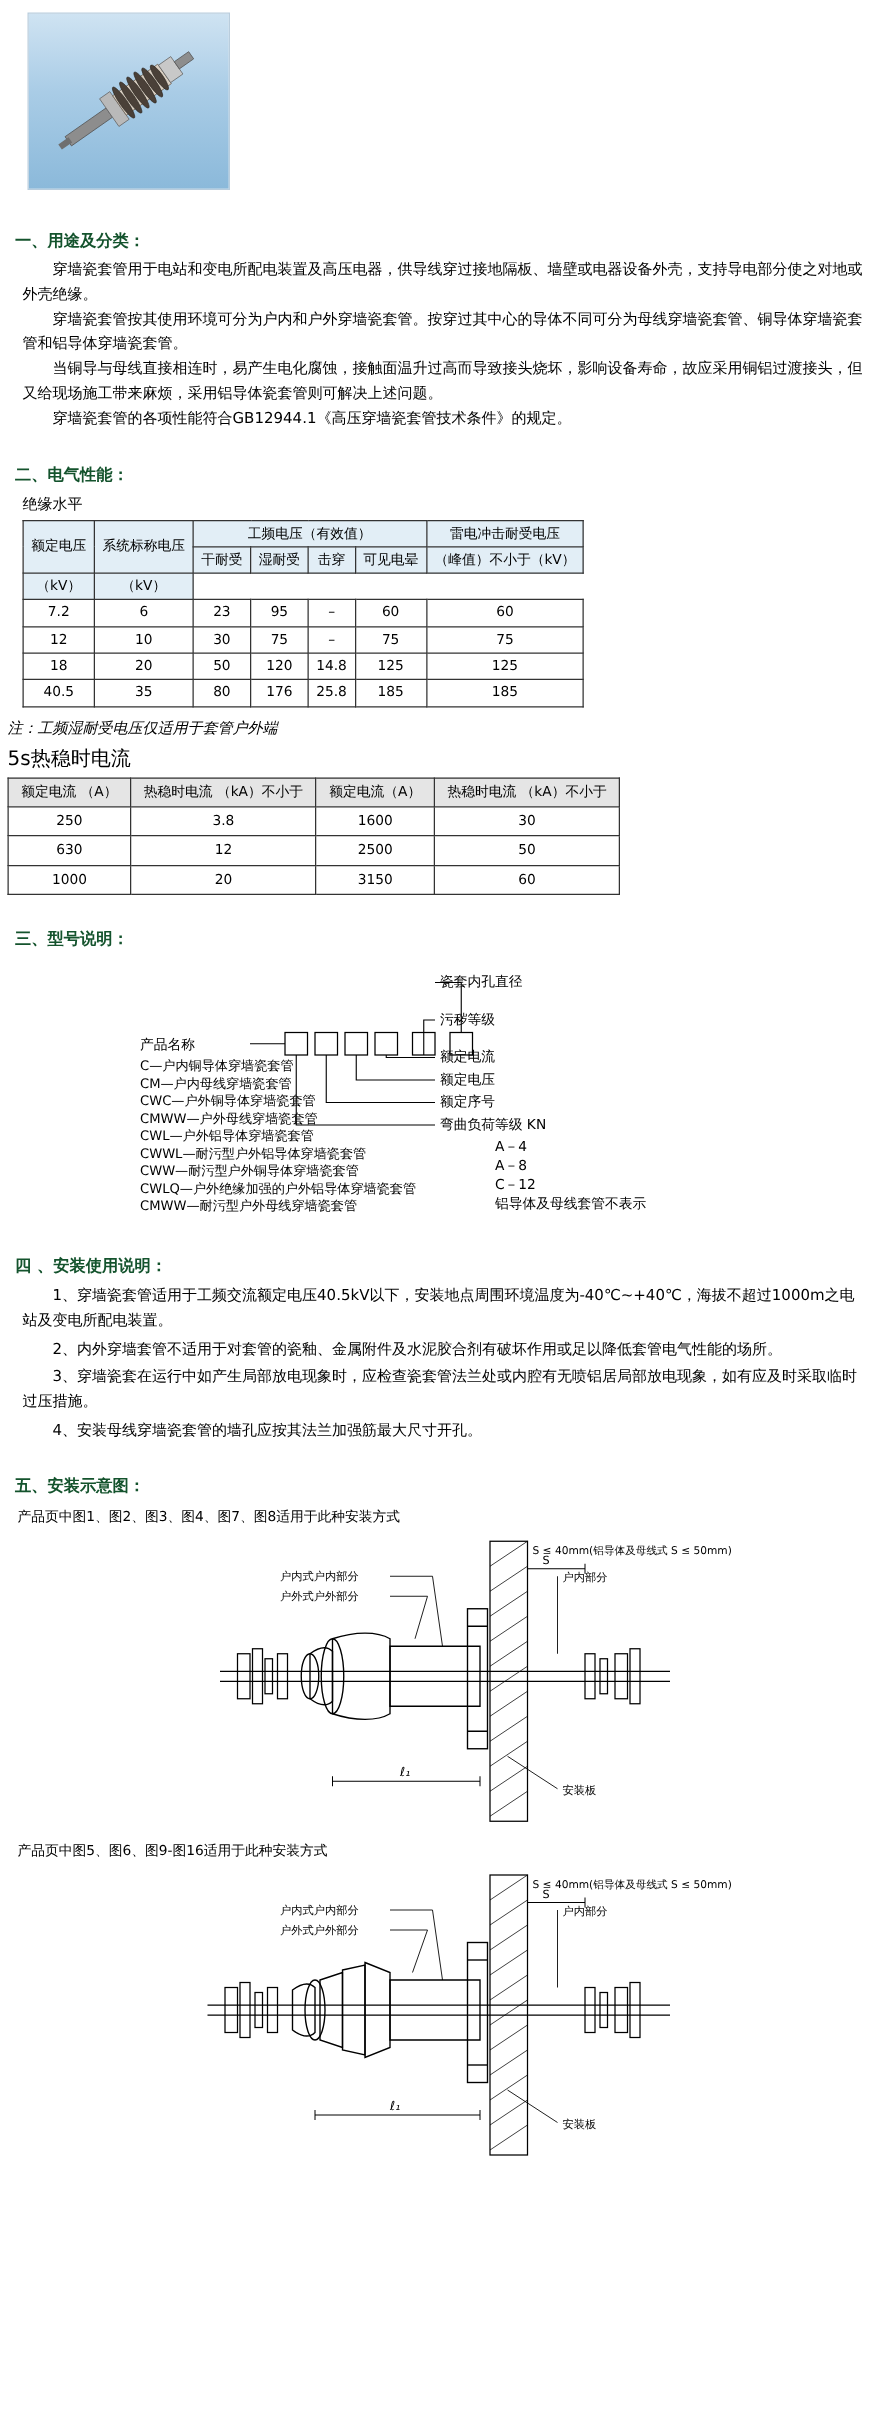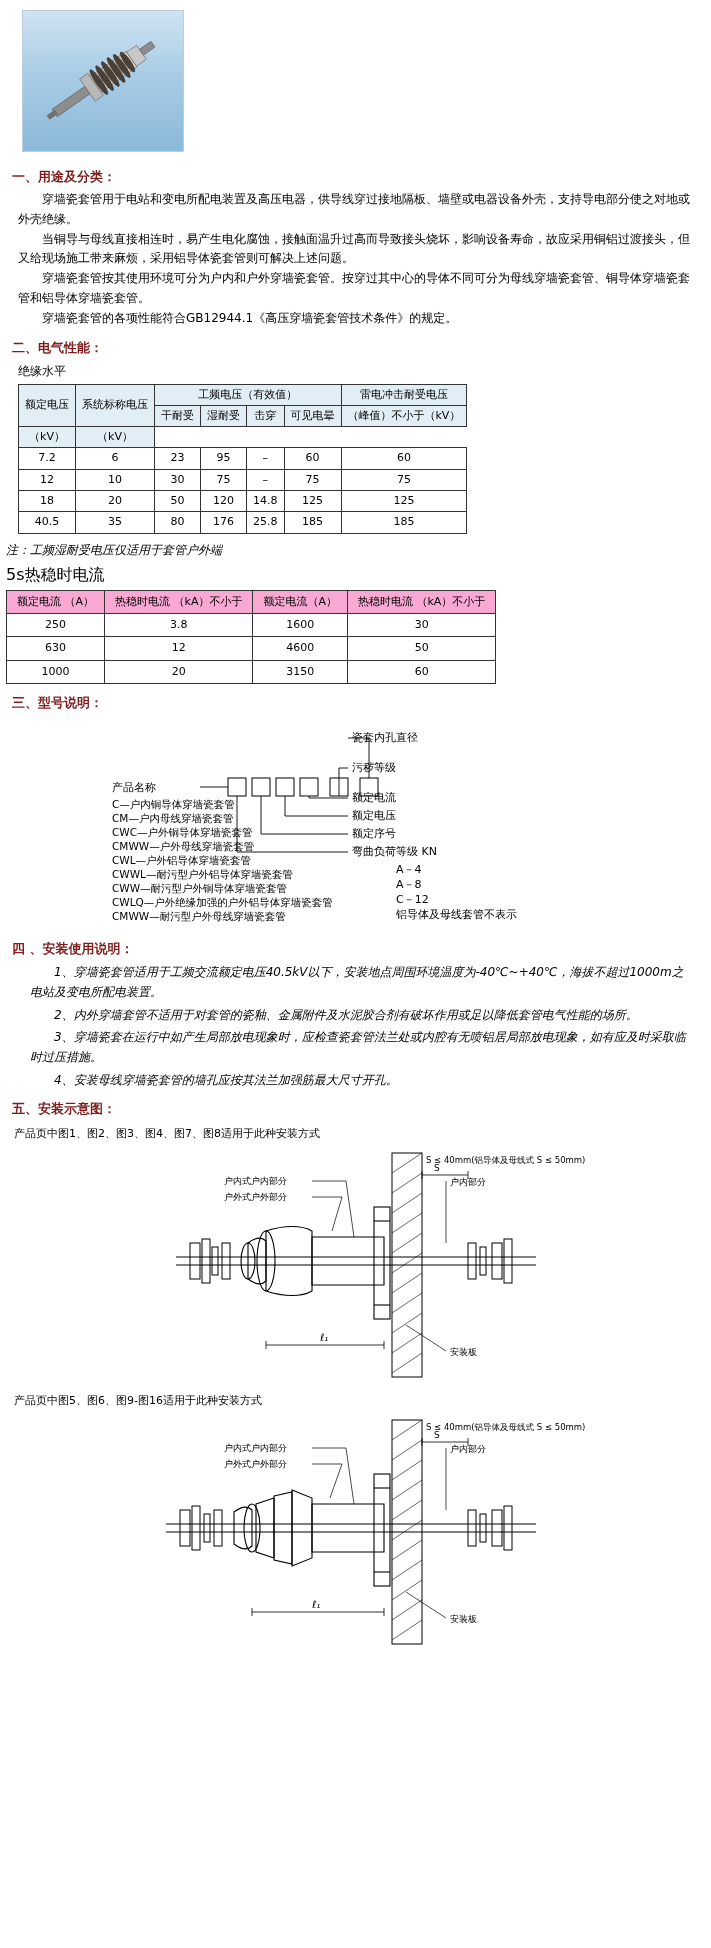--- a/index.html
+++ b/index.html
@@ -30,24 +30,24 @@
     overflow: hidden;
   }
   .insulator {
     position: absolute;
     left: 14px;
     top: 12px;
     width: 132px;
     height: 116px;
   }
   .section-head {
-    color: #7f1d1d;
+    color: #14532d;
     font-weight: bold;
     font-size: 13px;
-    margin: 10px 0 4px 12px;
+    margin: 26px 0 4px 12px;
   }
   .para {
     margin: 0 18px 0 18px;
     line-height: 1.65;
     text-indent: 2em;
     font-size: 12px;
   }
   .sub-label {
     margin: 6px 0 3px 18px;
     font-size: 12px;
@@ -83,36 +83,35 @@
     font-size: 11px;
   }
   table.cur th, table.cur td {
     border: 1px solid #333333;
     text-align: center;
     padding: 4px 10px;
     font-weight: normal;
     line-height: 1.3;
   }
   table.cur thead th {
-    background: #f9a8d4;
+    background: #e5e5e5;
   }
   .model-diagram {
     margin: 8px 0 4px 0;
     position: relative;
     height: 210px;
   }
   .model-diagram svg {
     display: block;
   }
   .install-item {
-    margin: 2px 18px 2px 30px;
+    margin: 2px 18px 2px 18px;
     line-height: 1.7;
     text-indent: 2em;
     font-size: 12px;
-    font-style: italic;
   }
   .fig-caption {
     margin: 8px 0 0 14px;
     font-size: 11px;
   }
   .fig-wrap {
     margin: 4px 0 0 0;
     display: flex;
     justify-content: center;
   }
@@ -144,22 +143,22 @@
 
           <rect x="102" y="48" width="12" height="17" fill="#c8c8c8" stroke="#666" stroke-width="0.6"></rect>
           <rect x="114" y="53" width="14" height="7" fill="#8d8d8d" stroke="#555" stroke-width="0.6"></rect>
         </g>
       </svg>
     </div>
   </div>
 
   <div class="section-head">一、用途及分类：</div>
   <p class="para">穿墙瓷套管用于电站和变电所配电装置及高压电器，供导线穿过接地隔板、墙壁或电器设备外壳，支持导电部分使之对地或外壳绝缘。</p>
+  <p class="para">穿墙瓷套管按其使用环境可分为户内和户外穿墙瓷套管。按穿过其中心的导体不同可分为母线穿墙瓷套管、铜导体穿墙瓷套管和铝导体穿墙瓷套管。</p>
   <p class="para">当铜导与母线直接相连时，易产生电化腐蚀，接触面温升过高而导致接头烧坏，影响设备寿命，故应采用铜铝过渡接头，但又给现场施工带来麻烦，采用铝导体瓷套管则可解决上述问题。</p>
-  <p class="para">穿墙瓷套管按其使用环境可分为户内和户外穿墙瓷套管。按穿过其中心的导体不同可分为母线穿墙瓷套管、铜导体穿墙瓷套管和铝导体穿墙瓷套管。</p>
   <p class="para">穿墙瓷套管的各项性能符合GB12944.1《高压穿墙瓷套管技术条件》的规定。</p>
 
   <div class="section-head">二、电气性能：</div>
   <div class="sub-label">绝缘水平</div>
 
   <table class="spec">
     <thead>
       <tr>
         <th rowspan="2">额定电压</th>
         <th rowspan="2">系统标称电压</th>
@@ -234,21 +233,21 @@
     <tbody>
       <tr>
         <td>250</td>
         <td>3.8</td>
         <td>1600</td>
         <td>30</td>
       </tr>
       <tr>
         <td>630</td>
         <td>12</td>
-        <td>4600</td>
+        <td>2500</td>
         <td>50</td>
       </tr>
       <tr>
         <td>1000</td>
         <td>20</td>
         <td>3150</td>
         <td>60</td>
       </tr>
     </tbody>
   </table>

